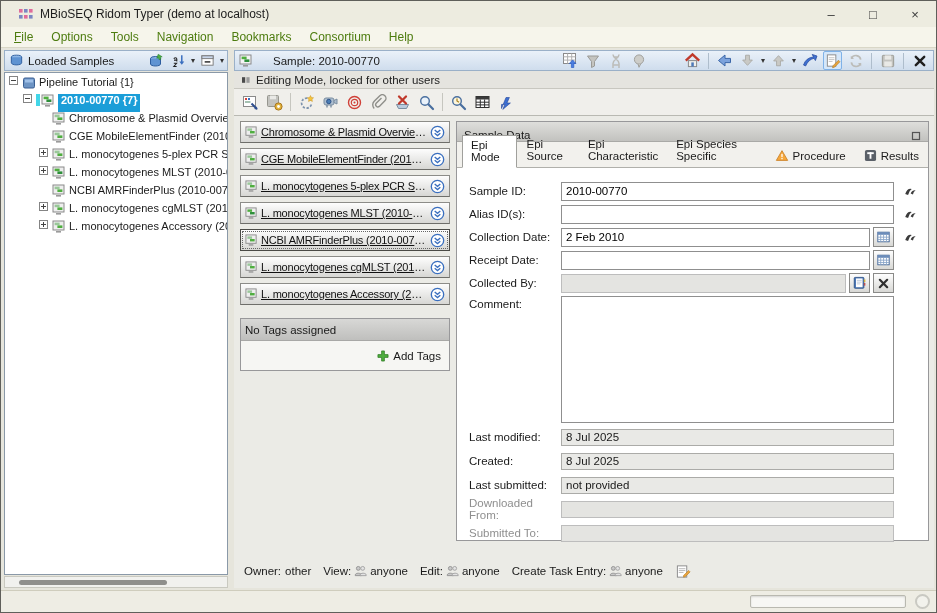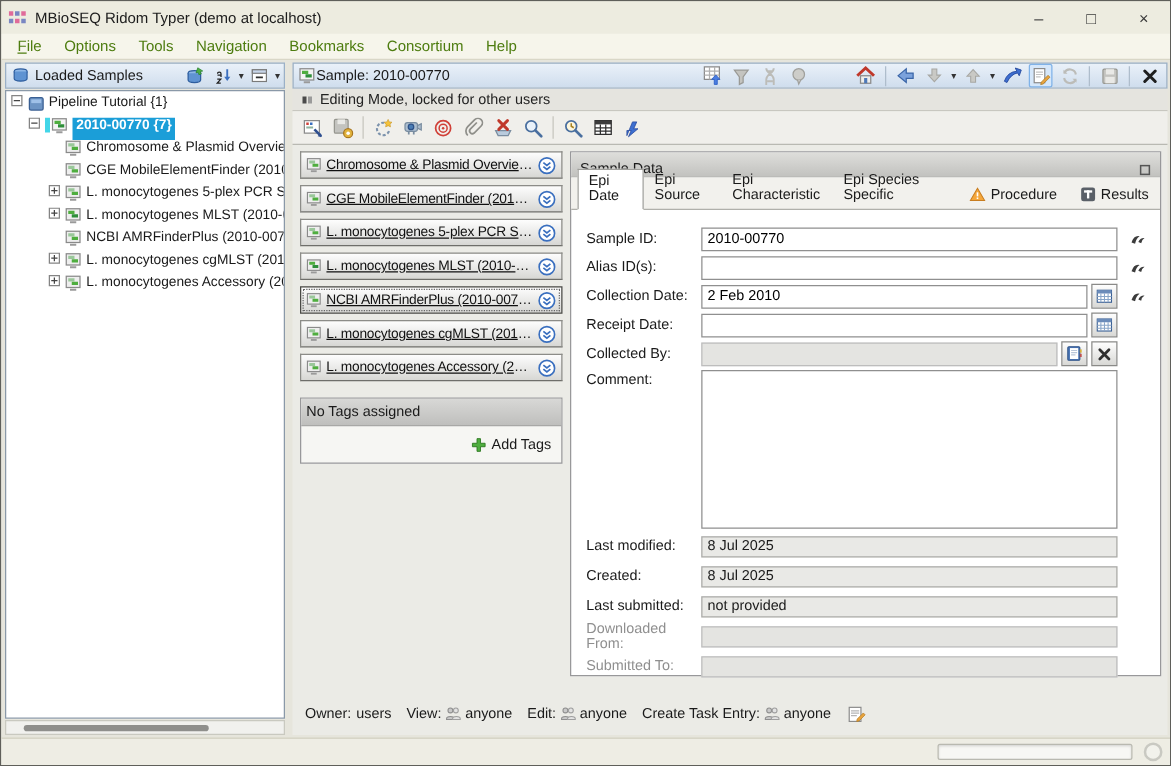--- a/index.html
+++ b/index.html
@@ -1,21 +1,21 @@
 <!DOCTYPE html>
 <html><head>
 <meta charset="utf-8">
 <style>
   *{box-sizing:border-box;margin:0;padding:0}
   html,body{width:937px;height:613px}
   body{font-family:"Liberation Sans",sans-serif;font-size:12px;color:#1a1a1a;background:#fff}
   .app{position:relative;width:937px;height:613px;border:1px solid #5f5f5a;background:#ecebe2;overflow:hidden}
   svg{display:block}
   
-  .titlebar{position:absolute;left:0;top:0;right:0;height:26px;background:#edece0;display:flex;align-items:center;padding-left:6px}
+  .titlebar{position:absolute;left:0;top:0;right:0;height:26px;background:#edece0;display:flex;align-items:center;padding-left:18px}
   .titlebar .title{margin-left:7px;font-size:12px;color:#1c1c1c}
   .win-controls{margin-left:auto;display:flex;height:26px}
   .win-btn{width:42px;height:26px;display:flex;align-items:center;justify-content:center;font-size:13px;color:#3a3a3a;cursor:default}
   
   .menubar{position:absolute;left:0;top:26px;right:0;height:21px;background:#f6f5eb;border-bottom:1px solid #d9d7c7;display:flex;align-items:center;padding-left:4px}
   .menu-item{padding:2px 9px;color:#4d7c0f}
   .menu-item.accel::first-letter{text-decoration:underline}
   
   .main{position:absolute;left:0;top:47px;right:0;bottom:22px;background:#e6e5dc}
   
@@ -34,21 +34,21 @@
   .exp-spacer{width:13px;flex:none}
   .ticon{flex:none;margin-right:3px}
   .sel-label{background:#1b9ed8;color:#fff;font-weight:bold;padding:0 3px}
   .sel-mark{width:4px;height:12px;background:#43d6e8;flex:none;margin-right:1px}
   .tree-label{overflow:hidden}
   .hscroll{position:absolute;left:0;right:0;bottom:0;height:12px;background:#f1f1ee;border:1px solid #c9c9c0;display:flex;align-items:center}
   .hthumb{margin-left:14px;width:148px;height:5px;background:#8f8f8c;border-radius:3px}
   
   .right-panel{position:absolute;left:233px;top:2px;right:2px;bottom:2px}
   .rp-header{height:21px;background:linear-gradient(#eaf1f9,#cfdded);border:1px solid #9ab0c8;display:flex;align-items:center;padding:0 4px;font-size:11.5px}
-  .rp-header .ph-title{margin-left:0}
+  .rp-header .ph-title{margin-left:20px}
   .hdr-tools{margin-left:auto;display:flex;align-items:center;gap:4px}
   .hgap{width:26px}
   .vsep{width:1px;height:16px;background:#aebdcc;margin:0 2px}
   .tbtn{width:19px;height:19px;display:flex;align-items:center;justify-content:center}
   .tbtn.active{background:#d5e7fa;border:1px solid #7fb2e8;border-radius:2px}
   .editing-bar{height:18px;background:#e5e4df;border-bottom:1px solid #c8c7c0;display:flex;align-items:center;padding-left:7px;font-size:11.5px;color:#222}
   .editing-bar .etxt{margin-left:5px}
   .toolbar{height:27px;background:#f0efeb;border-bottom:1px solid #b9b9b2;display:flex;align-items:center;gap:5px;padding-left:7px}
   .tsep{width:1px;height:18px;background:#c6c6bf;margin:0 1px}
   
@@ -613,21 +613,21 @@
           <div class="sp-header">
             <span>Sample Data</span>
             <span class="sp-restore">
               <svg width="10" height="10" viewBox="0 0 10 10">
                   <rect x="1.5" y="1.5" width="7" height="7" fill="none" stroke="#555" stroke-width="1.2"></rect>
                 </svg>
             </span>
           </div>
           <div class="tab-row">
             <div class="tab active">
-                <span>Epi Date</span>
+                <span>Epi Mode</span>
               </div>
             <div class="tab">
                 <span>Epi Source</span>
               </div>
             <div class="tab">
                 <span>Epi Characteristic</span>
               </div>
             <div class="tab">
                 <span>Epi Species Specific</span>
               </div>
@@ -778,21 +778,21 @@
               <span class="ctl">
                   <span class="ro empty"></span>
                 </span>
               <span class="trail"></span>
             </div>
           </div>
         </div>
 
         <div class="owner-bar">
           <span>Owner:</span>
-          <span>users</span>
+          <span>other</span>
           <span class="perm-group">
             <span>View:</span>
             <span>
                 <svg width="15" height="14" viewBox="0 0 16 16">
                   <circle cx="5.5" cy="5" r="2.2" fill="#c9c9c9" stroke="#8f8f8f"></circle>
                   <path d="M2 12.5c0-2.6 7-2.6 7 0v.8H2z" fill="#c9c9c9" stroke="#8f8f8f"></path>
                   <circle cx="10.5" cy="5" r="2.2" fill="#e3e3e3" stroke="#9f9f9f"></circle>
                   <path d="M7.5 12.5c0-2.6 7-2.6 7 0v.8h-7z" fill="#e3e3e3" stroke="#9f9f9f"></path>
                 </svg>
               </span>

